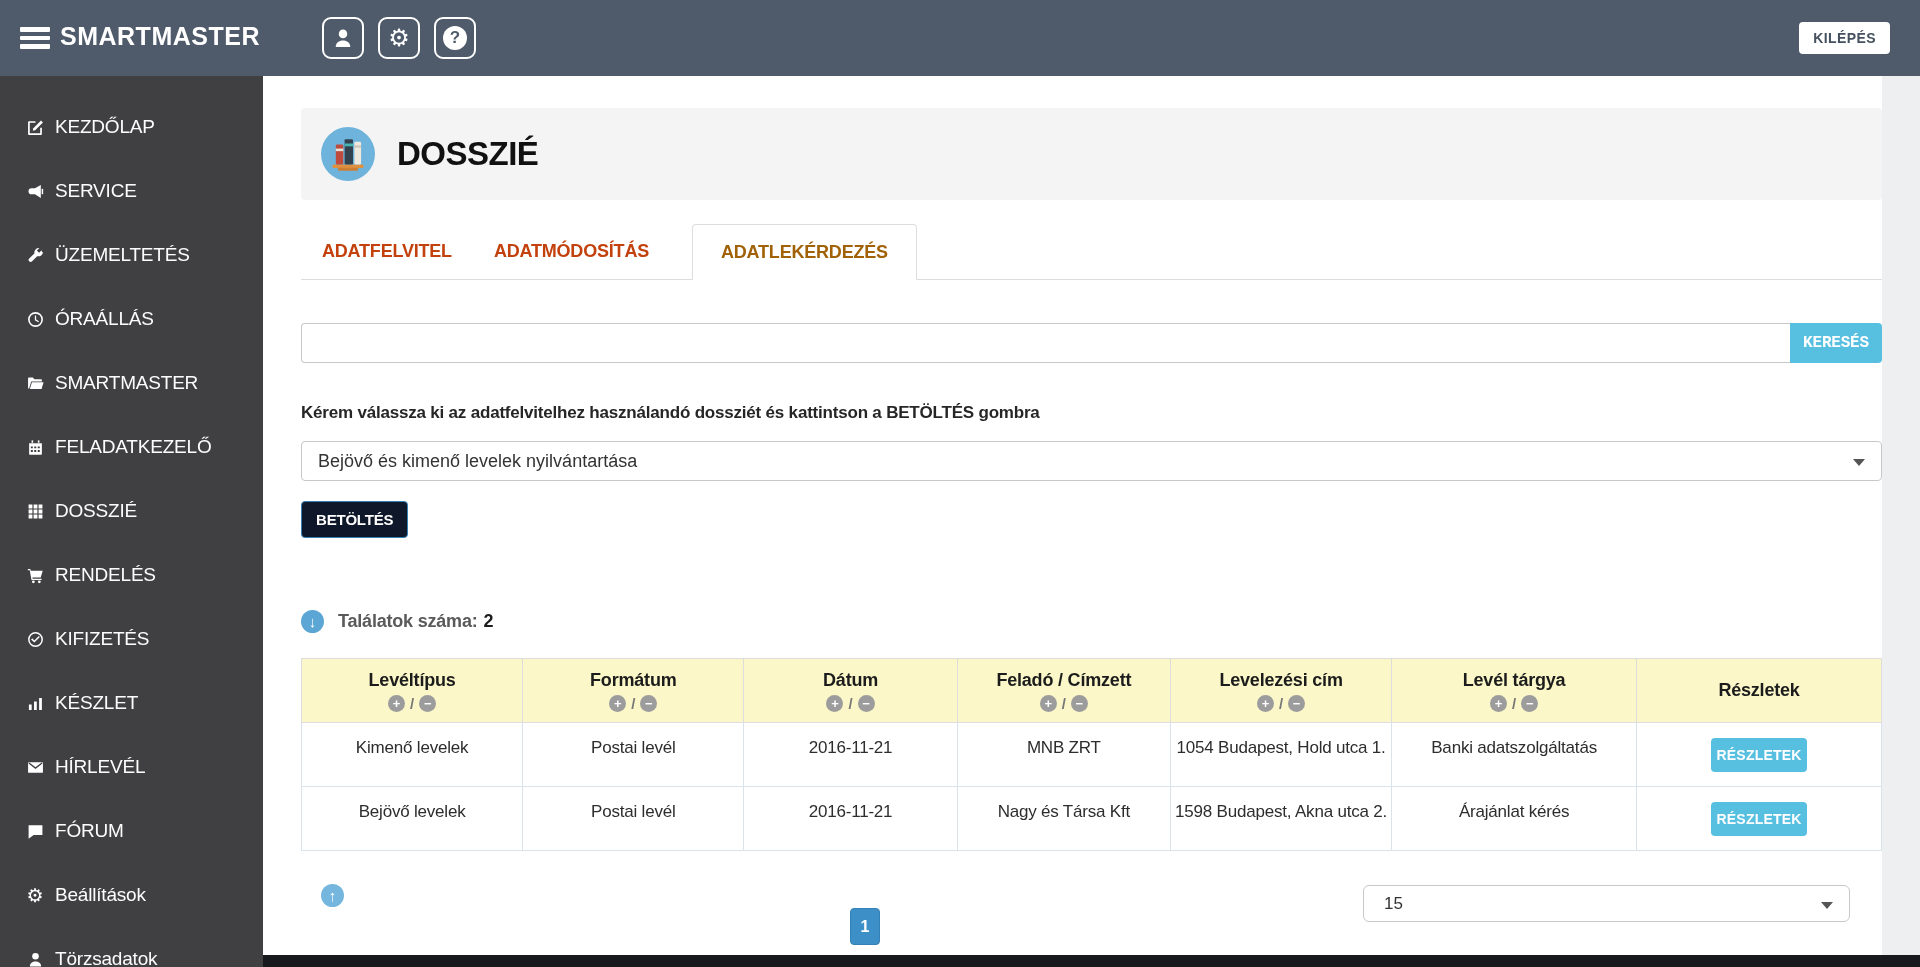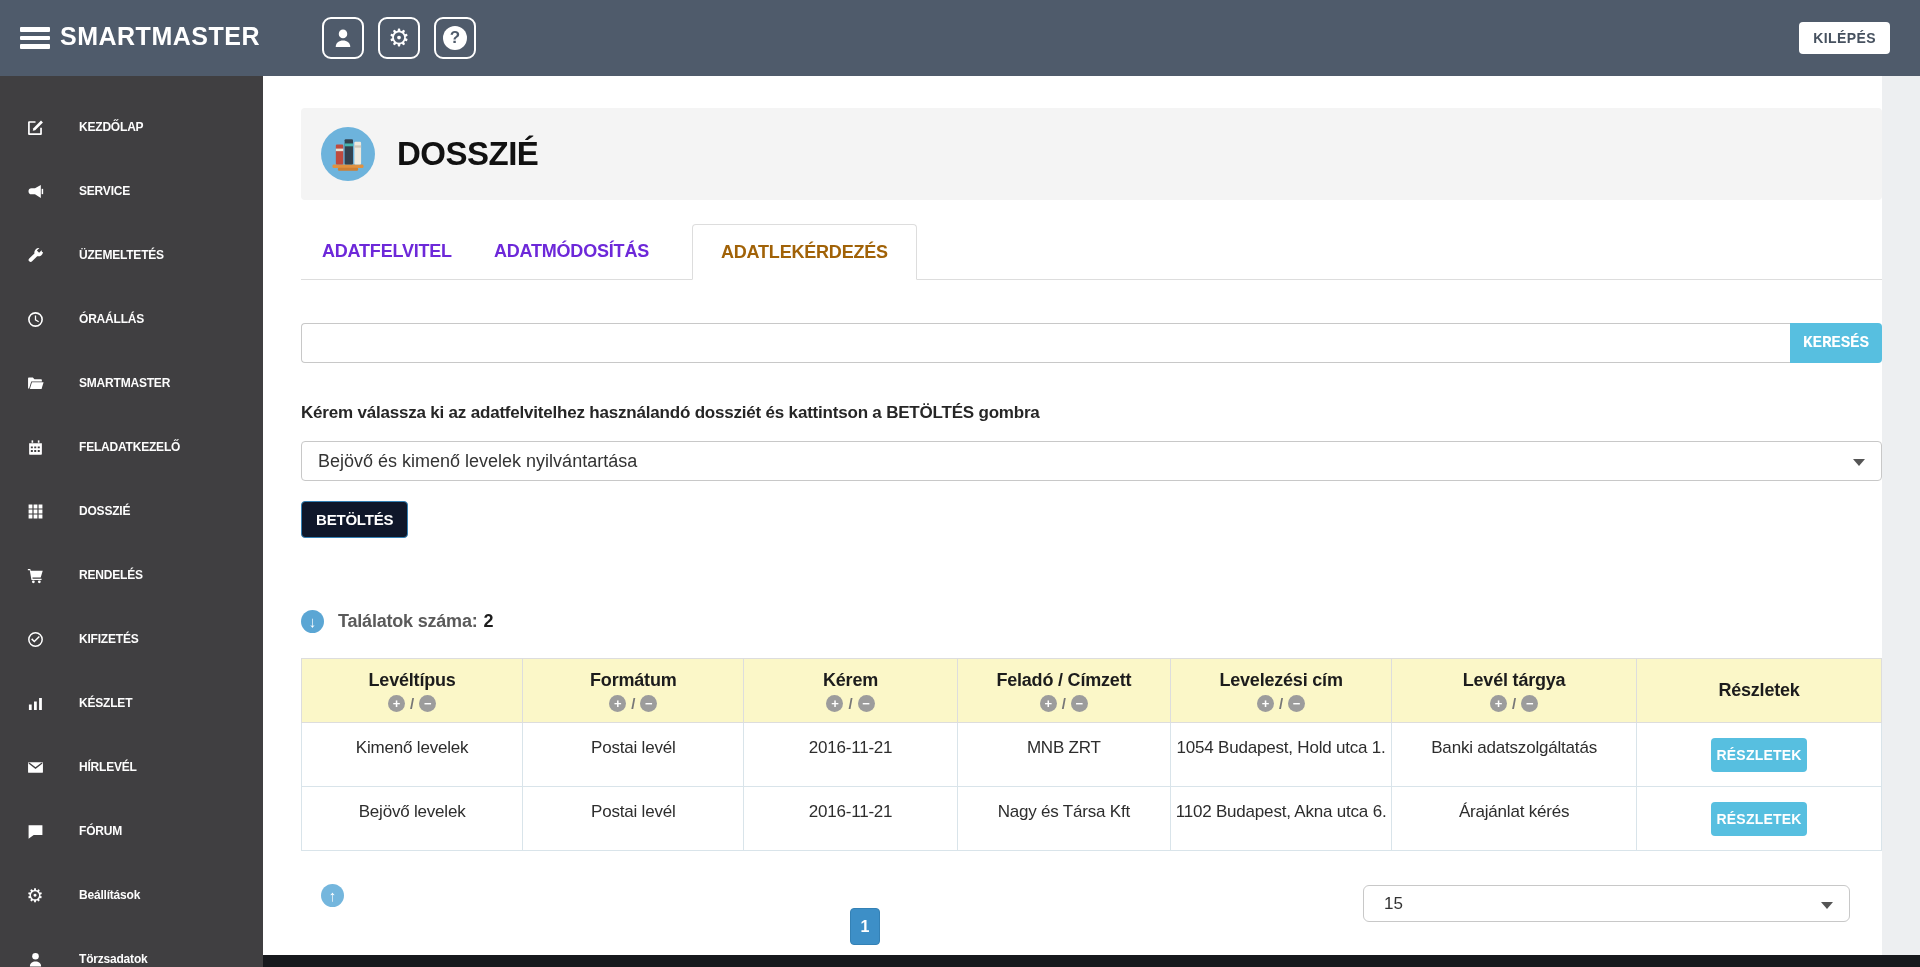--- a/index.html
+++ b/index.html
@@ -21,35 +21,35 @@
             border:none; border-radius:4px; color:#46515f; font-size:14px; font-weight:700;
             letter-spacing:.4px; cursor:pointer; font-family:inherit; }
 
   
   .sidebar { position:absolute; left:0; top:76px; width:263px; height:891px; background:#403f41; z-index:20; padding-top:19px; }
   .side-item { height:64px; display:flex; align-items:center; padding-left:24px; color:#fdfdfd;
                cursor:pointer; }
   .sicon { width:22px; display:inline-flex; justify-content:center; margin-right:9px; }
   .sicon svg { width:17px; height:17px; fill:#fff; }
   .sicon .glyph { font-size:19px; line-height:1; color:#fff; }
-  .slabel { font-size:12px; font-weight:700; letter-spacing:-.2px;margin-left:24px; }
+  .slabel { font-size:19px; font-weight:400; letter-spacing:-.2px; }
 
   
   .main { position:absolute; left:263px; top:76px; width:1657px; height:891px; background:#fff; }
   .gutter { position:absolute; right:0; top:0; width:38px; height:100%; background:#edeff1; }
   .footer-bar { position:absolute; left:0; bottom:0; width:100%; height:12px; background:#17191d; z-index:5; }
   .content { position:relative; margin:0 38px; width:1581px; }
 
   .page-head { margin-top:32px; height:92px; background:#f4f4f4; border-radius:4px;
                display:flex; align-items:center; padding-left:20px; }
   .dossier-badge { width:54px; height:54px; margin-right:22px; display:inline-block; }
   .page-title { font-size:33px; font-weight:700; color:#111; letter-spacing:-.5px; }
 
   .tabs { margin-top:24px; height:56px; display:flex; border-bottom:1px solid #ddd; }
-  .tab-link { display:flex; align-items:center; padding:0 21px; color:#6d28d9; font-size:18px;
+  .tab-link { display:flex; align-items:center; padding:0 21px; color:#c2410c; font-size:18px;
               font-weight:700; letter-spacing:-.2px; cursor:pointer; }
   .tab-active { display:flex; align-items:center; padding:0 28px; margin-left:22px; margin-bottom:-1px;
                 background:#fff; border:1px solid #ddd; border-bottom:1px solid #fff;
                 border-radius:4px 4px 0 0; color:#a16207; font-size:18px; font-weight:700;
                 letter-spacing:-.2px; cursor:pointer; }
 
   .search-row { margin-top:43px; display:flex; height:40px;font-family:Liberation Mono, monospace; }
   .search-input { flex:1; height:40px; border:1px solid #c8c8c8; border-right:none;
                   border-radius:4px 0 0 4px; padding:0 12px; font-size:17px; font-family:inherit; outline:none; }
   .btn-search { width:92px; height:40px; background:#57bfe0; color:#fff; border:none;
@@ -321,21 +321,21 @@
           </th>
           <th>
             <div class="th-name">Formátum</div>
             <div class="th-sort">
                 <span class="sico">+</span>
                 <span class="slash">/</span>
                 <span class="sico">−</span>
               </div>
           </th>
           <th>
-            <div class="th-name">Kérem</div>
+            <div class="th-name">Dátum</div>
             <div class="th-sort">
                 <span class="sico">+</span>
                 <span class="slash">/</span>
                 <span class="sico">−</span>
               </div>
           </th>
           <th>
             <div class="th-name">Feladó / Címzett</div>
             <div class="th-sort">
                 <span class="sico">+</span>
@@ -372,21 +372,21 @@
           <td>MNB ZRT</td>
           <td>1054 Budapest, Hold utca 1.</td>
           <td>Banki adatszolgáltatás</td>
           <td class="btn-cell"><button class="btn-details">RÉSZLETEK</button></td>
         </tr>
         <tr>
           <td>Bejövő levelek</td>
           <td>Postai levél</td>
           <td>2016-11-21</td>
           <td>Nagy és Társa Kft</td>
-          <td>1102 Budapest, Akna utca 6.</td>
+          <td>1598 Budapest, Akna utca 2.</td>
           <td>Árajánlat kérés</td>
           <td class="btn-cell"><button class="btn-details">RÉSZLETEK</button></td>
         </tr>
       </tbody>
     </table>
 
     <div class="bottom-row">
       <span class="circ up">↑</span>
       <button class="page-btn">1</button>
       <div class="select small">

